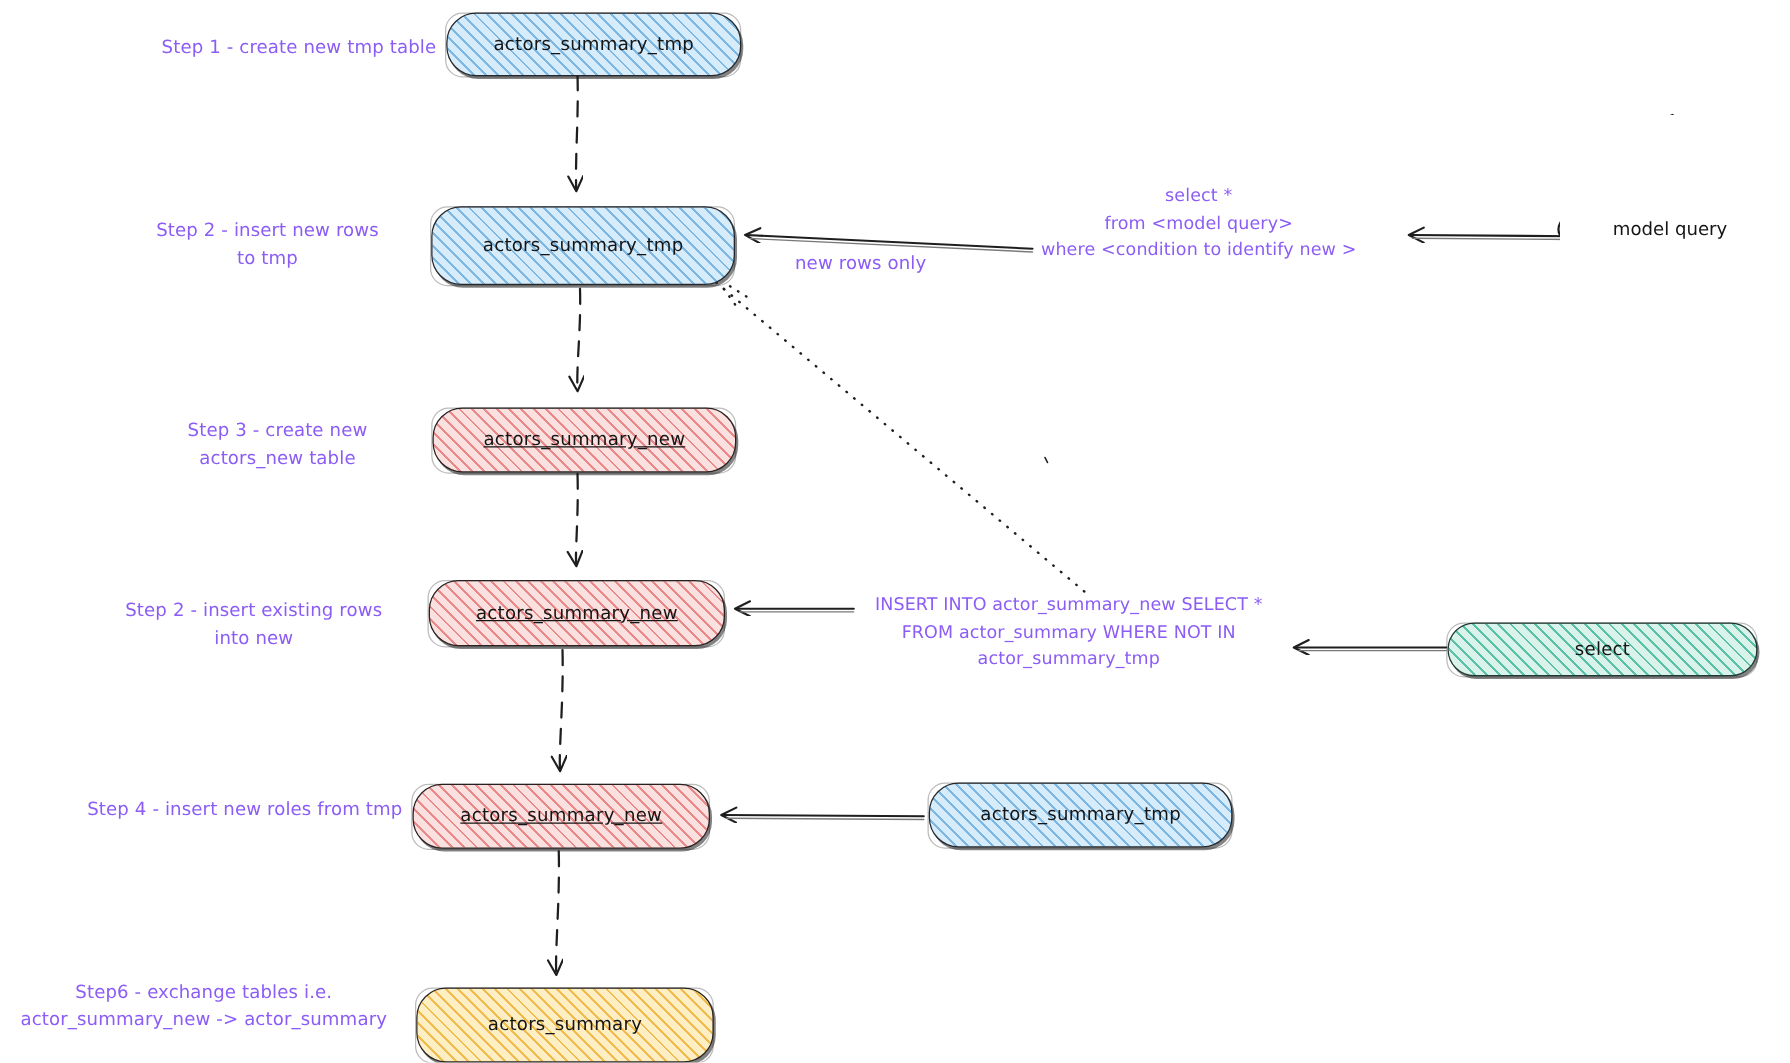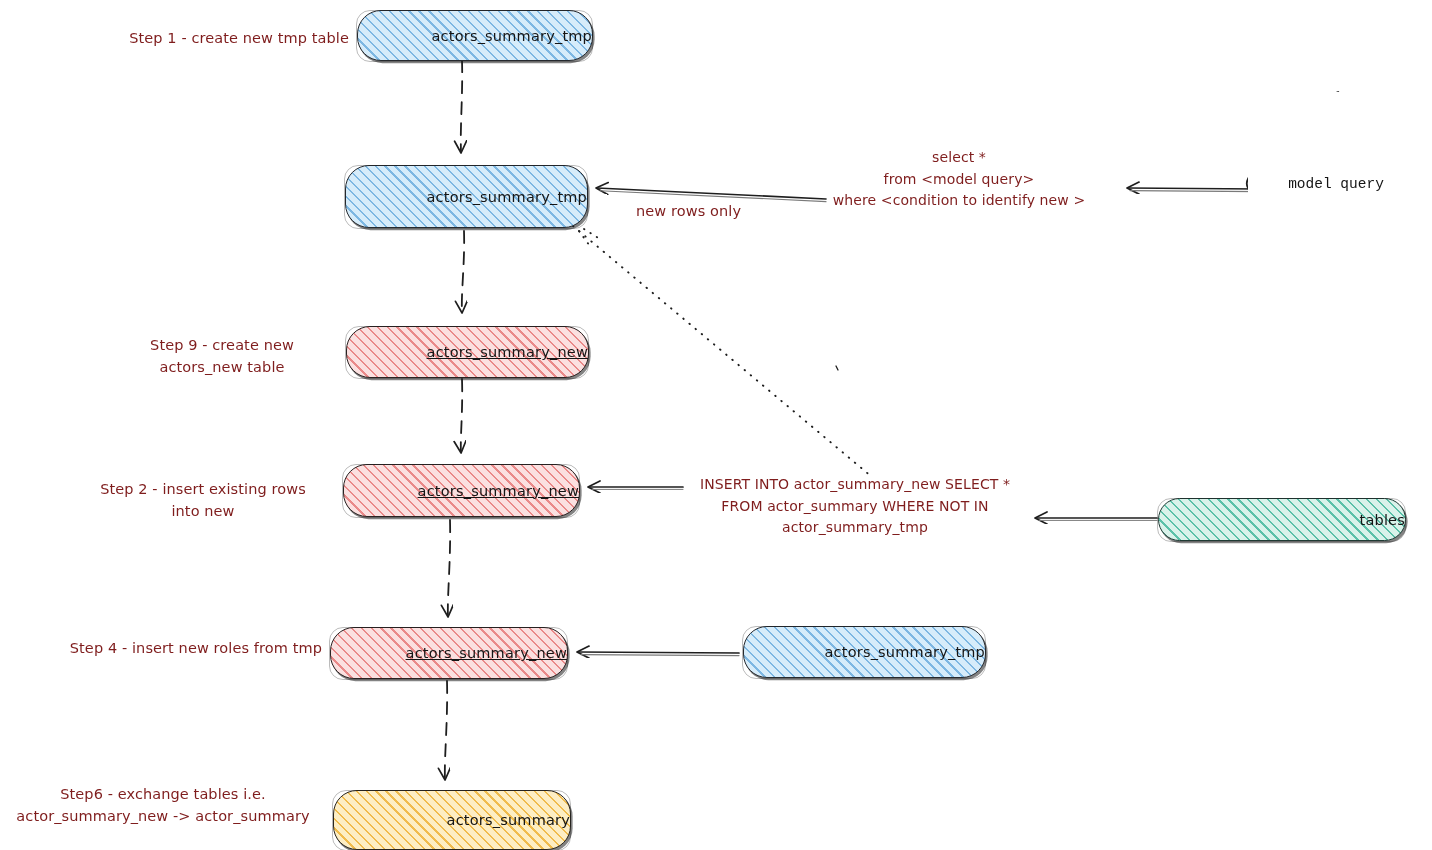--- a/index.html
+++ b/index.html
@@ -8,21 +8,21 @@
     width:1432px;height:850px;position:relative;overflow:hidden;
     font-family:"DejaVu Sans", sans-serif;
     color:#1b1b1f;
   }
   #canvas{position:absolute;inset:0;width:1432px;height:850px;}
   svg.layer{position:absolute;left:0;top:0;width:1432px;height:850px;pointer-events:none;}
 
   
   .node{
     position:absolute;
-    display:flex;align-items:center;justify-content:flex-end;
+    display:flex;align-items:center;justify-content:center;
     border:1.8px solid #1e1e1e;
     border-radius:24px;
     box-sizing:border-box;
     font-family:"DejaVu Sans", sans-serif;
     font-size:14.5px;
     letter-spacing:.2px;
     color:#151515;
     text-align:center;
     box-shadow:1.6px 2.2px 0 rgba(30,30,30,.55);
   }
@@ -68,21 +68,21 @@
     background:#ffffff;
   }
   .diamond .lbl{position:relative;z-index:3;}
 
   
   .txt{
     position:absolute;
     font-family:"DejaVu Sans", sans-serif;
     font-size:14.5px;
     line-height:1.55;
-    color:#7f1d1d;
+    color:#8b5cf6;
     white-space:pre;
     letter-spacing:.1px;
   }
   .txt.ctr{text-align:center;transform:translateX(-50%);}
   .txt.rgt{text-align:right;transform:translateX(-100%);}
   .mono-ish{font-family:"DejaVu Sans", sans-serif;font-size:14px;}
 </style>
 </head>
 <body>
 
@@ -155,22 +155,24 @@
                C1400,210 1350,262 1338,272 C1330,278 1324,272 1316,263
                C1300,246 1253,197 1248,188 C1244,181 1250,175 1258,166
                C1274,148 1325,96 1338,92 Z" fill="#ffffff" stroke="#1e1e1e" stroke-width="1.8" stroke-linejoin="round"></path>
       <path d="M1337,94 C1324,104 1276,157 1262,171" fill="none" stroke="#7d7d7d" stroke-width="1.1" stroke-linecap="round"></path>
       <path d="M1342,95 C1356,108 1404,162 1414,177" fill="none" stroke="#7d7d7d" stroke-width="1.1" stroke-linecap="round"></path>
     </g>
   </svg>
 
   <div class="txt rgt" style="left:349px;top:27px;">Step 1 - create new tmp table</div>
 
-
-  <div class="txt ctr" style="left:222px;top:334px;">Step 9 - create new
+  <div class="txt ctr" style="left:214px;top:174px;">Step 2 - insert new rows
+to tmp</div>
+
+  <div class="txt ctr" style="left:222px;top:334px;">Step 3 - create new
 actors_new table</div>
 
   <div class="txt ctr" style="left:203px;top:478px;">Step 2 - insert existing rows
 into new</div>
 
   <div class="txt rgt" style="left:322px;top:637px;">Step 4 - insert new roles from tmp</div>
 
   <div class="txt ctr" style="left:163px;top:783px;">Step6 - exchange tables i.e.
 actor_summary_new -&gt; actor_summary</div>
 
@@ -203,24 +205,24 @@
 
   <div class="node n-red" style="left:330px;top:627px;width:238px;height:52px;">
     <span class="lbl">actors_summary_new</span>
   </div>
 
   <div class="node n-blue" style="left:743px;top:626px;width:243px;height:52px;">
     <span class="lbl">actors_summary_tmp</span>
   </div>
 
   <div class="node n-green" style="left:1158px;top:498px;width:248px;height:43px;">
-    <span class="lbl">tables</span>
+    <span class="lbl">select</span>
   </div>
 
   <div class="node n-yellow" style="left:333px;top:790px;width:238px;height:60px;">
     <span class="lbl">actors_summary</span>
   </div>
 
-  <div class="diamond" style="left:1248px;top:92px;width:176px;height:184px;font-family:Liberation Mono, monospace;">
+  <div class="diamond" style="left:1248px;top:92px;width:176px;height:184px;">
     <span class="lbl">model query</span>
   </div>
 
 </div>
 
 </body></html>

